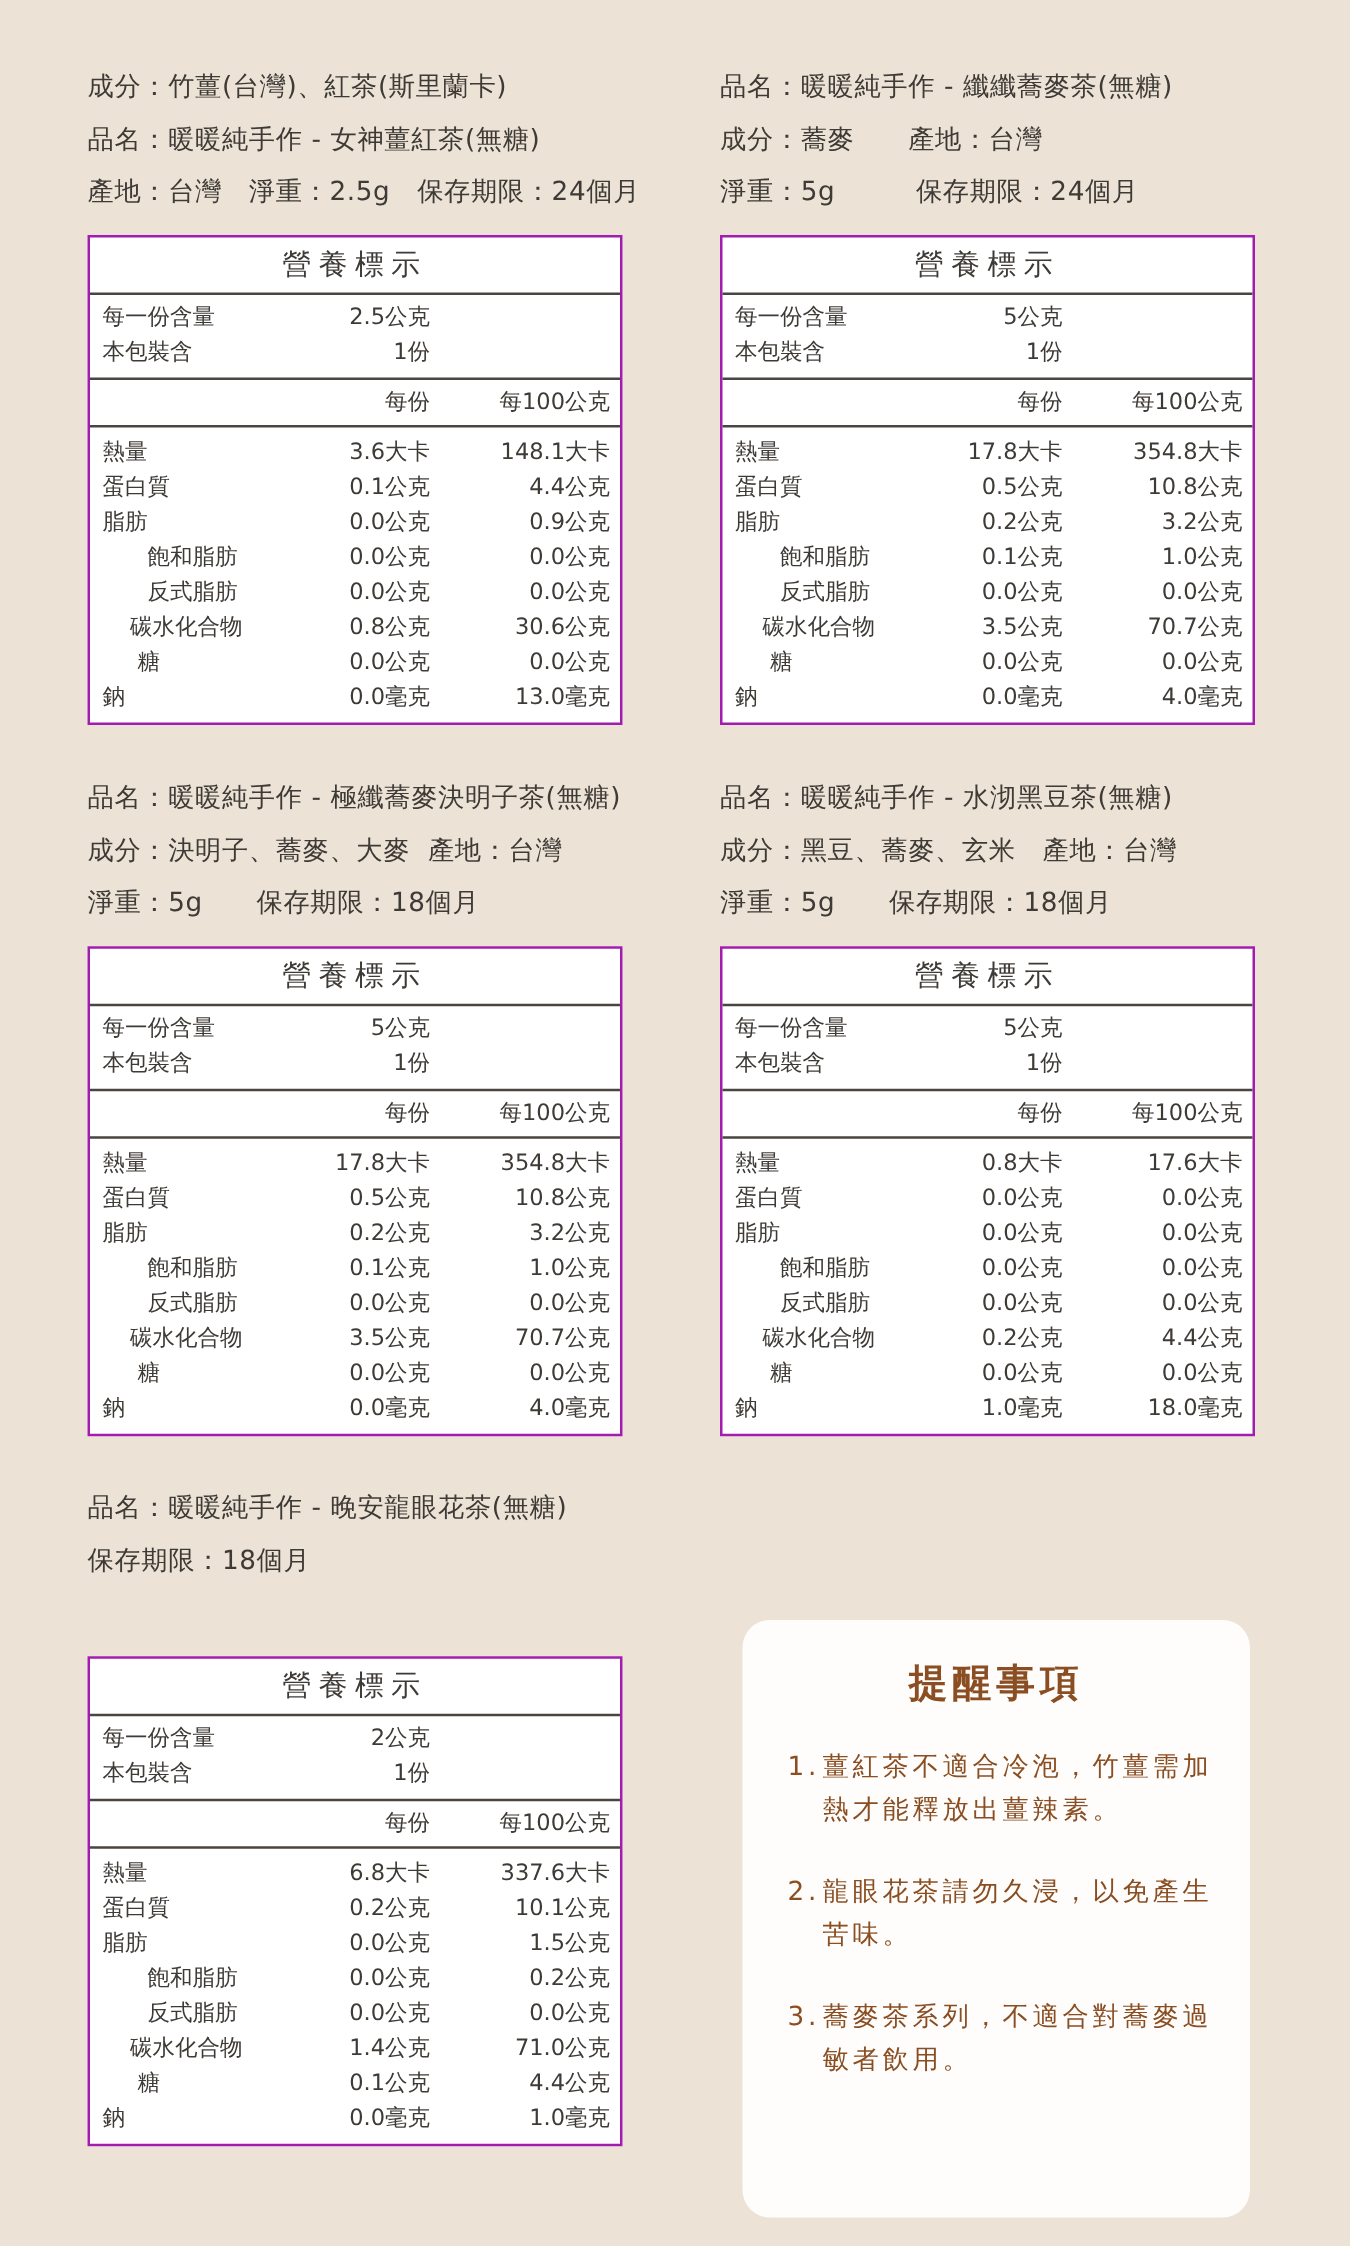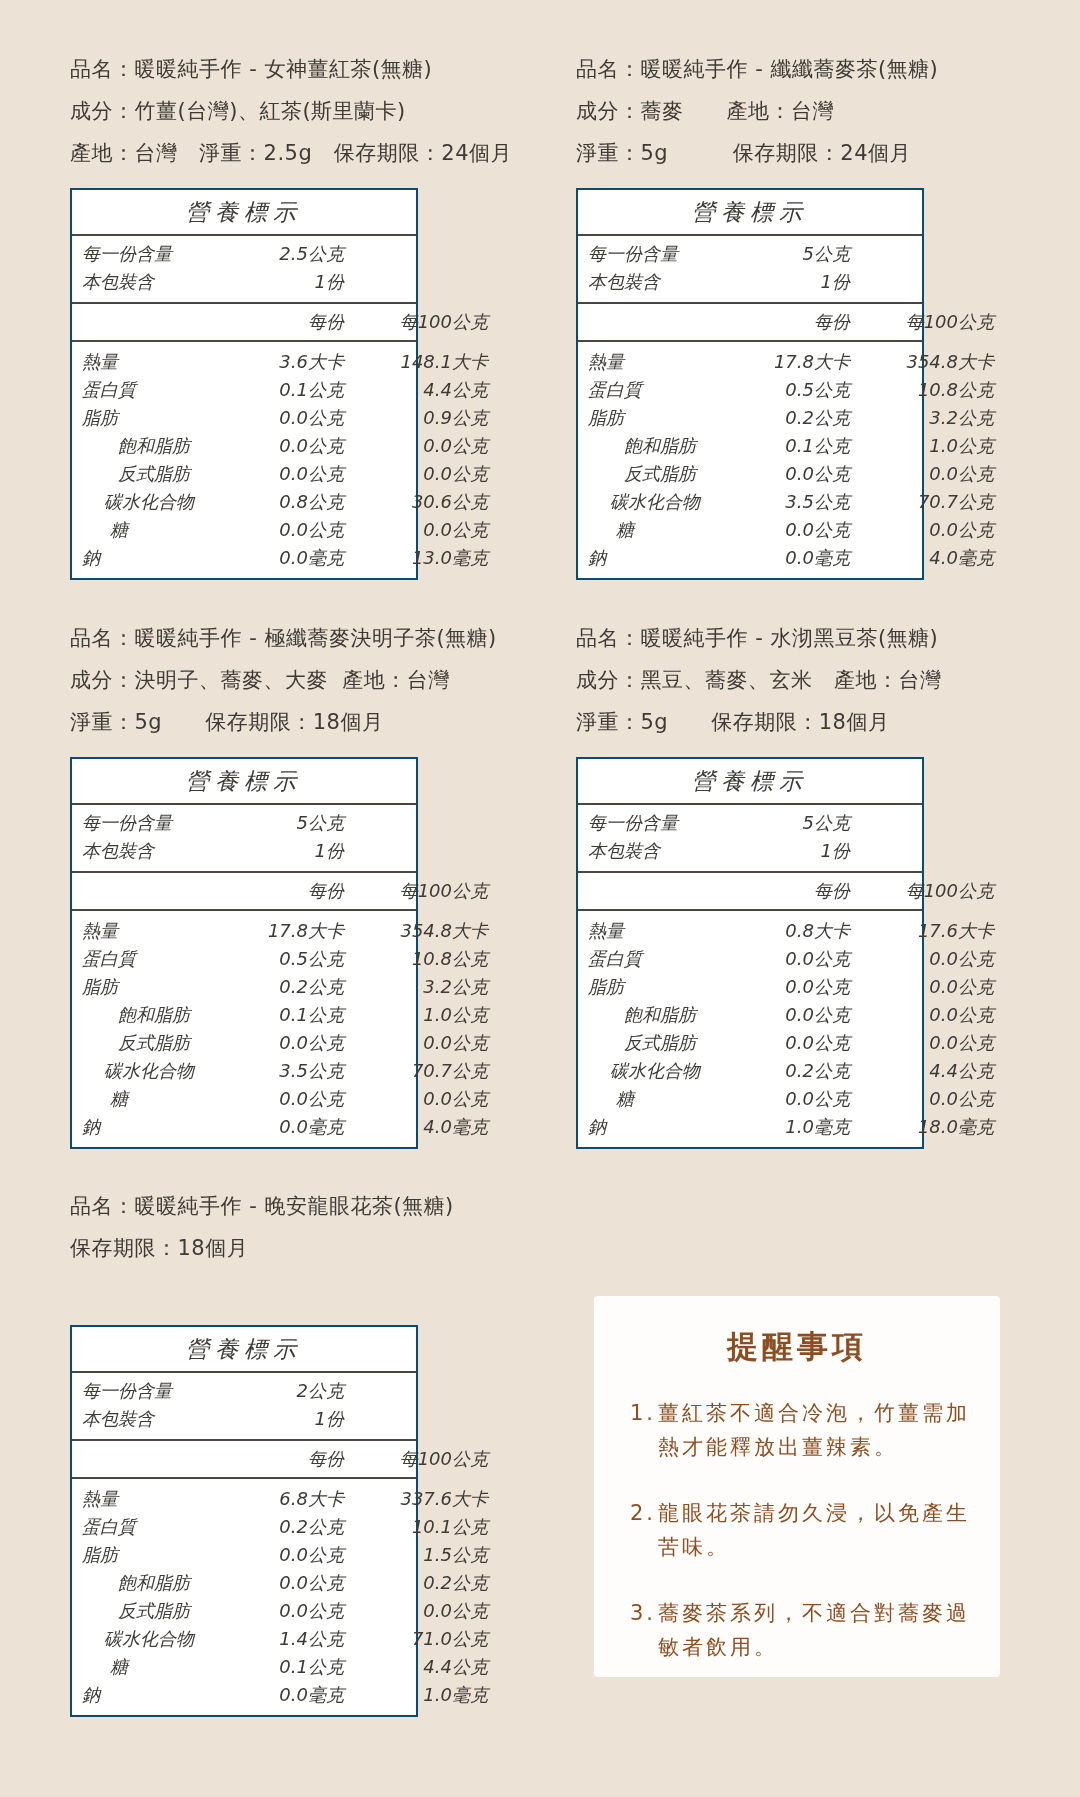--- a/index.html
+++ b/index.html
@@ -7,63 +7,62 @@
     width:1080px; height:1797px;
     background:#ece3d6;
     font-family:"DejaVu Sans","Liberation Sans",sans-serif;
     color:#3e3a36;
     position:relative;
     overflow:hidden;
   }
   .product { position:absolute; width:460px; }
   .info-line { font-size:21px; line-height:42px; white-space:pre; letter-spacing:0.5px; color:#3e3a36; }
   .ntable {
-    position:absolute; width:348px;
-    background:#fff; border:2px solid #0c4a6e;
+    position:absolute; width:428px;
+    background:#fff; border:2px solid #a21caf;
     box-sizing:border-box;
-    font-style:italic;
   }
   .nt-title {
     height:44px; line-height:44px; text-align:center;
     font-size:23px; letter-spacing:6px;
     border-bottom:2px solid #4a4540;
   }
   .nt-serving { padding:4px 0 6px 0; border-bottom:2px solid #4a4540; }
   .nt-row { display:flex; height:28px; line-height:28px; font-size:18px; }
   .nt-label { width:100px; padding-left:10px; box-sizing:border-box; flex:0 0 150px; }
   .nt-c1 { flex:0 0 122px; text-align:right; }
   .nt-c2 { flex:0 0 144px; text-align:right; }
   .nt-head { height:36px; line-height:36px; border-bottom:2px solid #4a4540; font-size:18px; display:flex; }
   .nt-body { padding:6px 0 6px 0; }
   .nt-body .nt-row { height:28px; line-height:28px; }
   .ind2 { padding-left:46px !important; }
   .ind1 { padding-left:32px !important; }
   .ind3 { padding-left:38px !important; }
   .notice {
-    position:absolute; left:594px; top:1296px; width:406px; height:381px;
-    background:#fefdfb; border-radius:4px;
+    position:absolute; left:594px; top:1296px; width:406px; height:478px;
+    background:#fefdfb; border-radius:22px;
   }
   .notice-title {
     text-align:center; font-size:31px; font-weight:bold; color:#8a4e22;
     margin-top:30px; letter-spacing:4px;
   }
   .notice-item {
     color:#8a4e22; font-size:21px; line-height:34px; letter-spacing:3px;
     position:absolute; left:36px; width:340px;
   }
   .notice-num { position:absolute; left:0; top:0; }
   .notice-text { margin-left:28px; display:block; }
 </style>
 </head>
 <body>
 
 <div id="root">
   <div class="product" style="left: 70px; top: 48px;">
+    <div class="info-line">成分：竹薑(台灣)、紅茶(斯里蘭卡)</div>
     <div class="info-line">品名：暖暖純手作 - 女神薑紅茶(無糖)</div>
-    <div class="info-line">成分：竹薑(台灣)、紅茶(斯里蘭卡)</div>
     <div class="info-line">產地：台灣   淨重：2.5g   保存期限：24個月</div>
   </div>
   <div class="ntable" style="left: 70px; top: 188px;">
     <div class="nt-title">營養標示</div>
     <div class="nt-serving">
       <div class="nt-row">
         <span class="nt-label">每一份含量</span>
         <span class="nt-c1">2.5公克</span>
       </div>
       <div class="nt-row">

